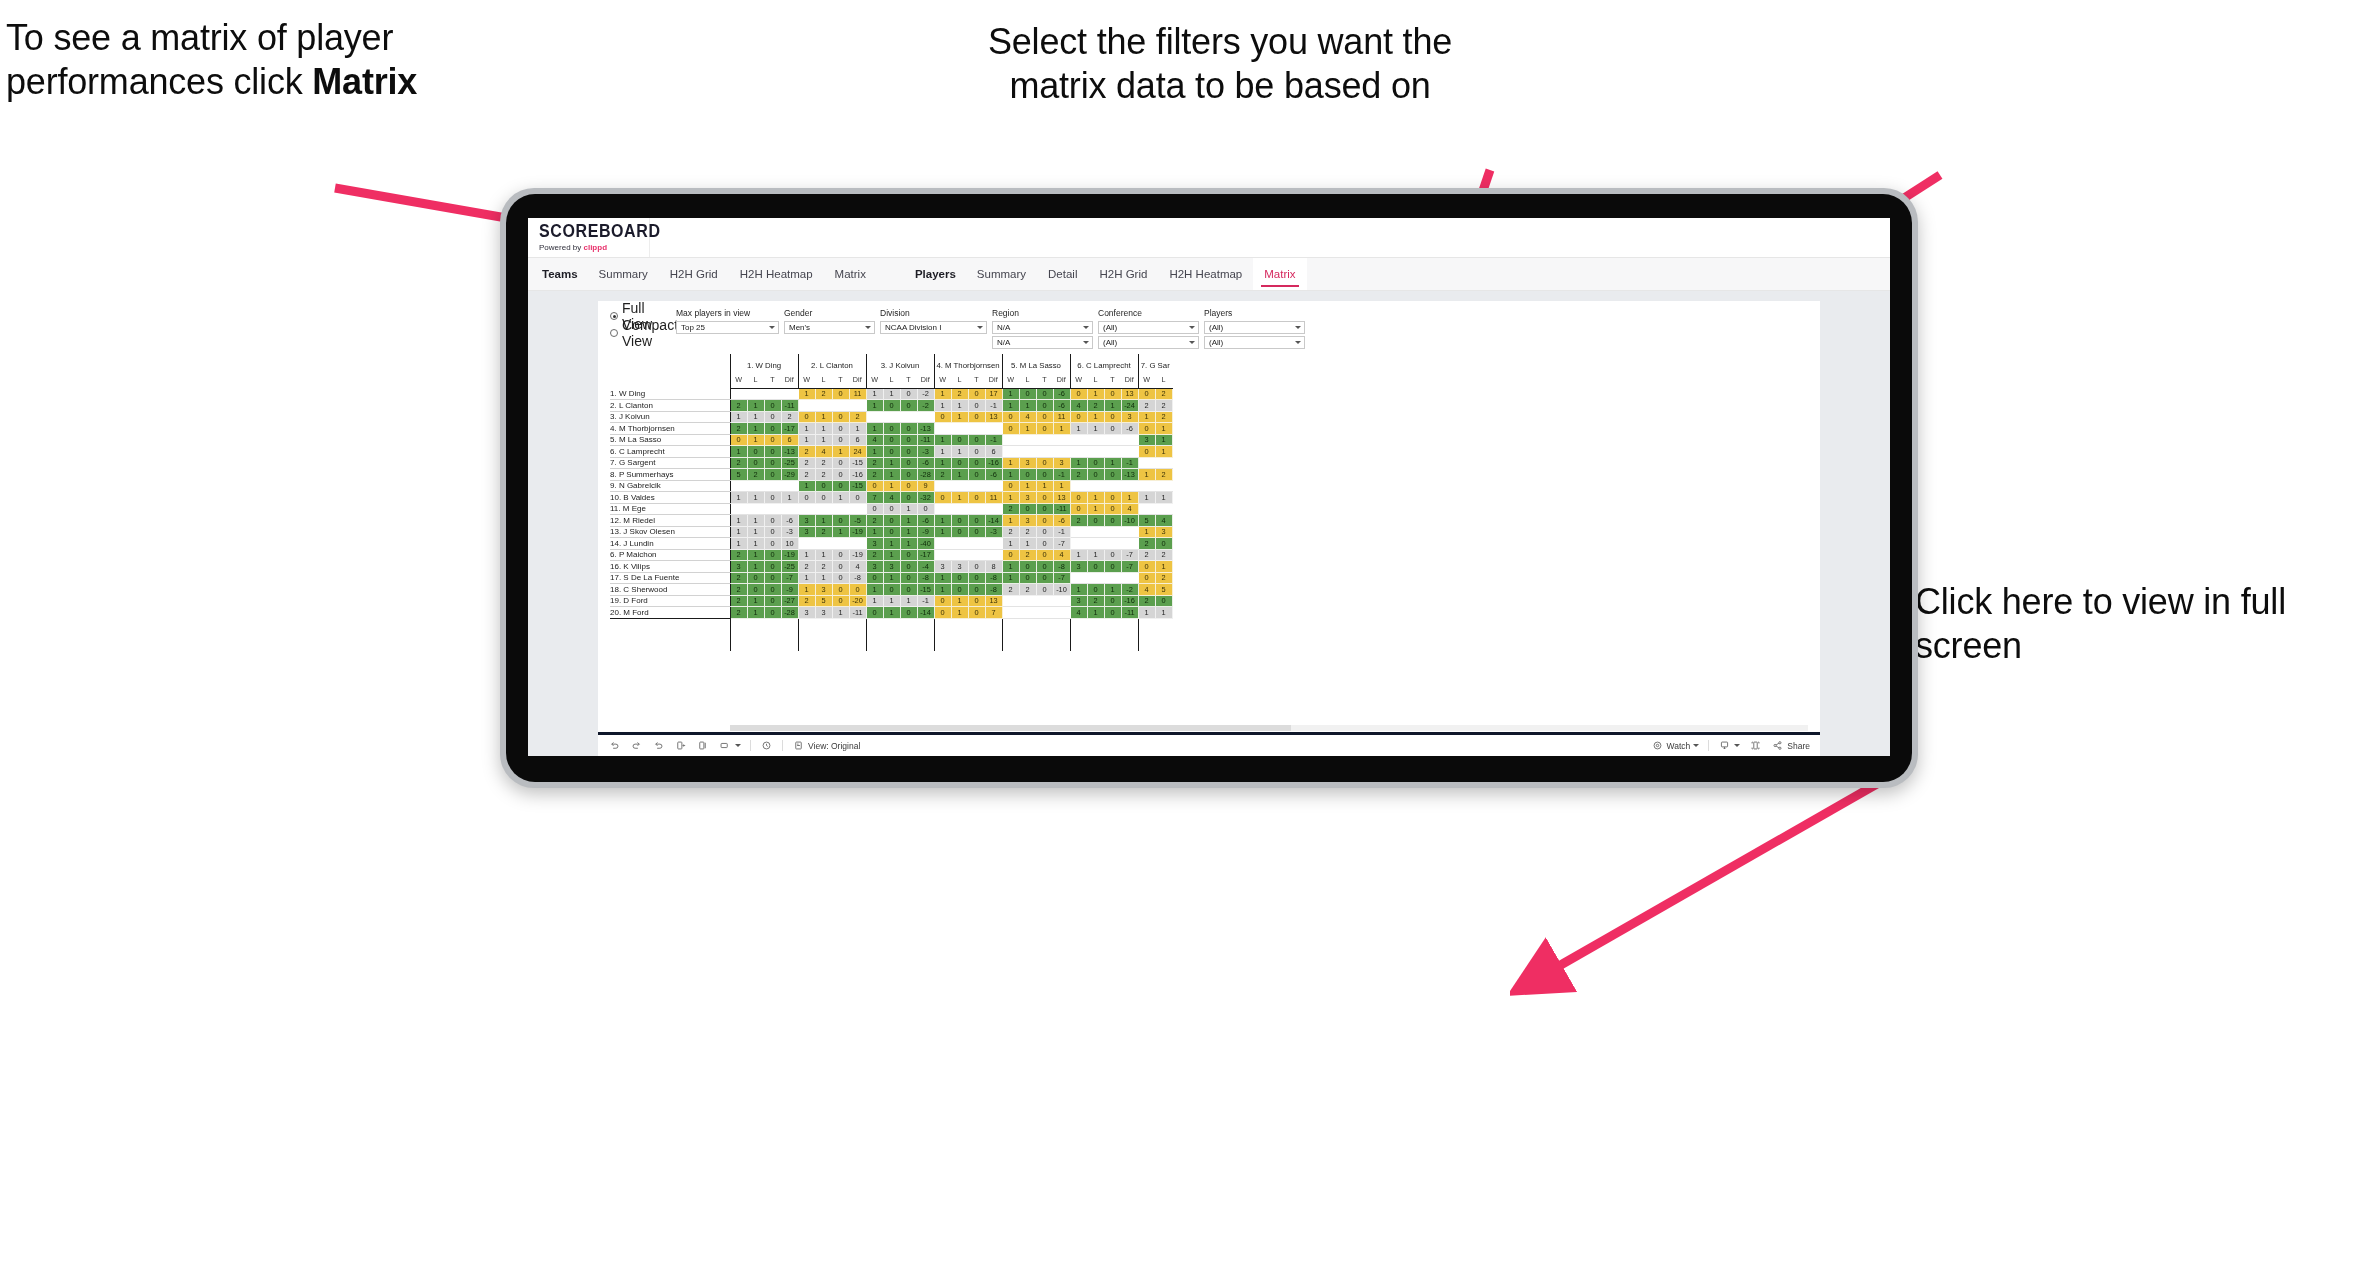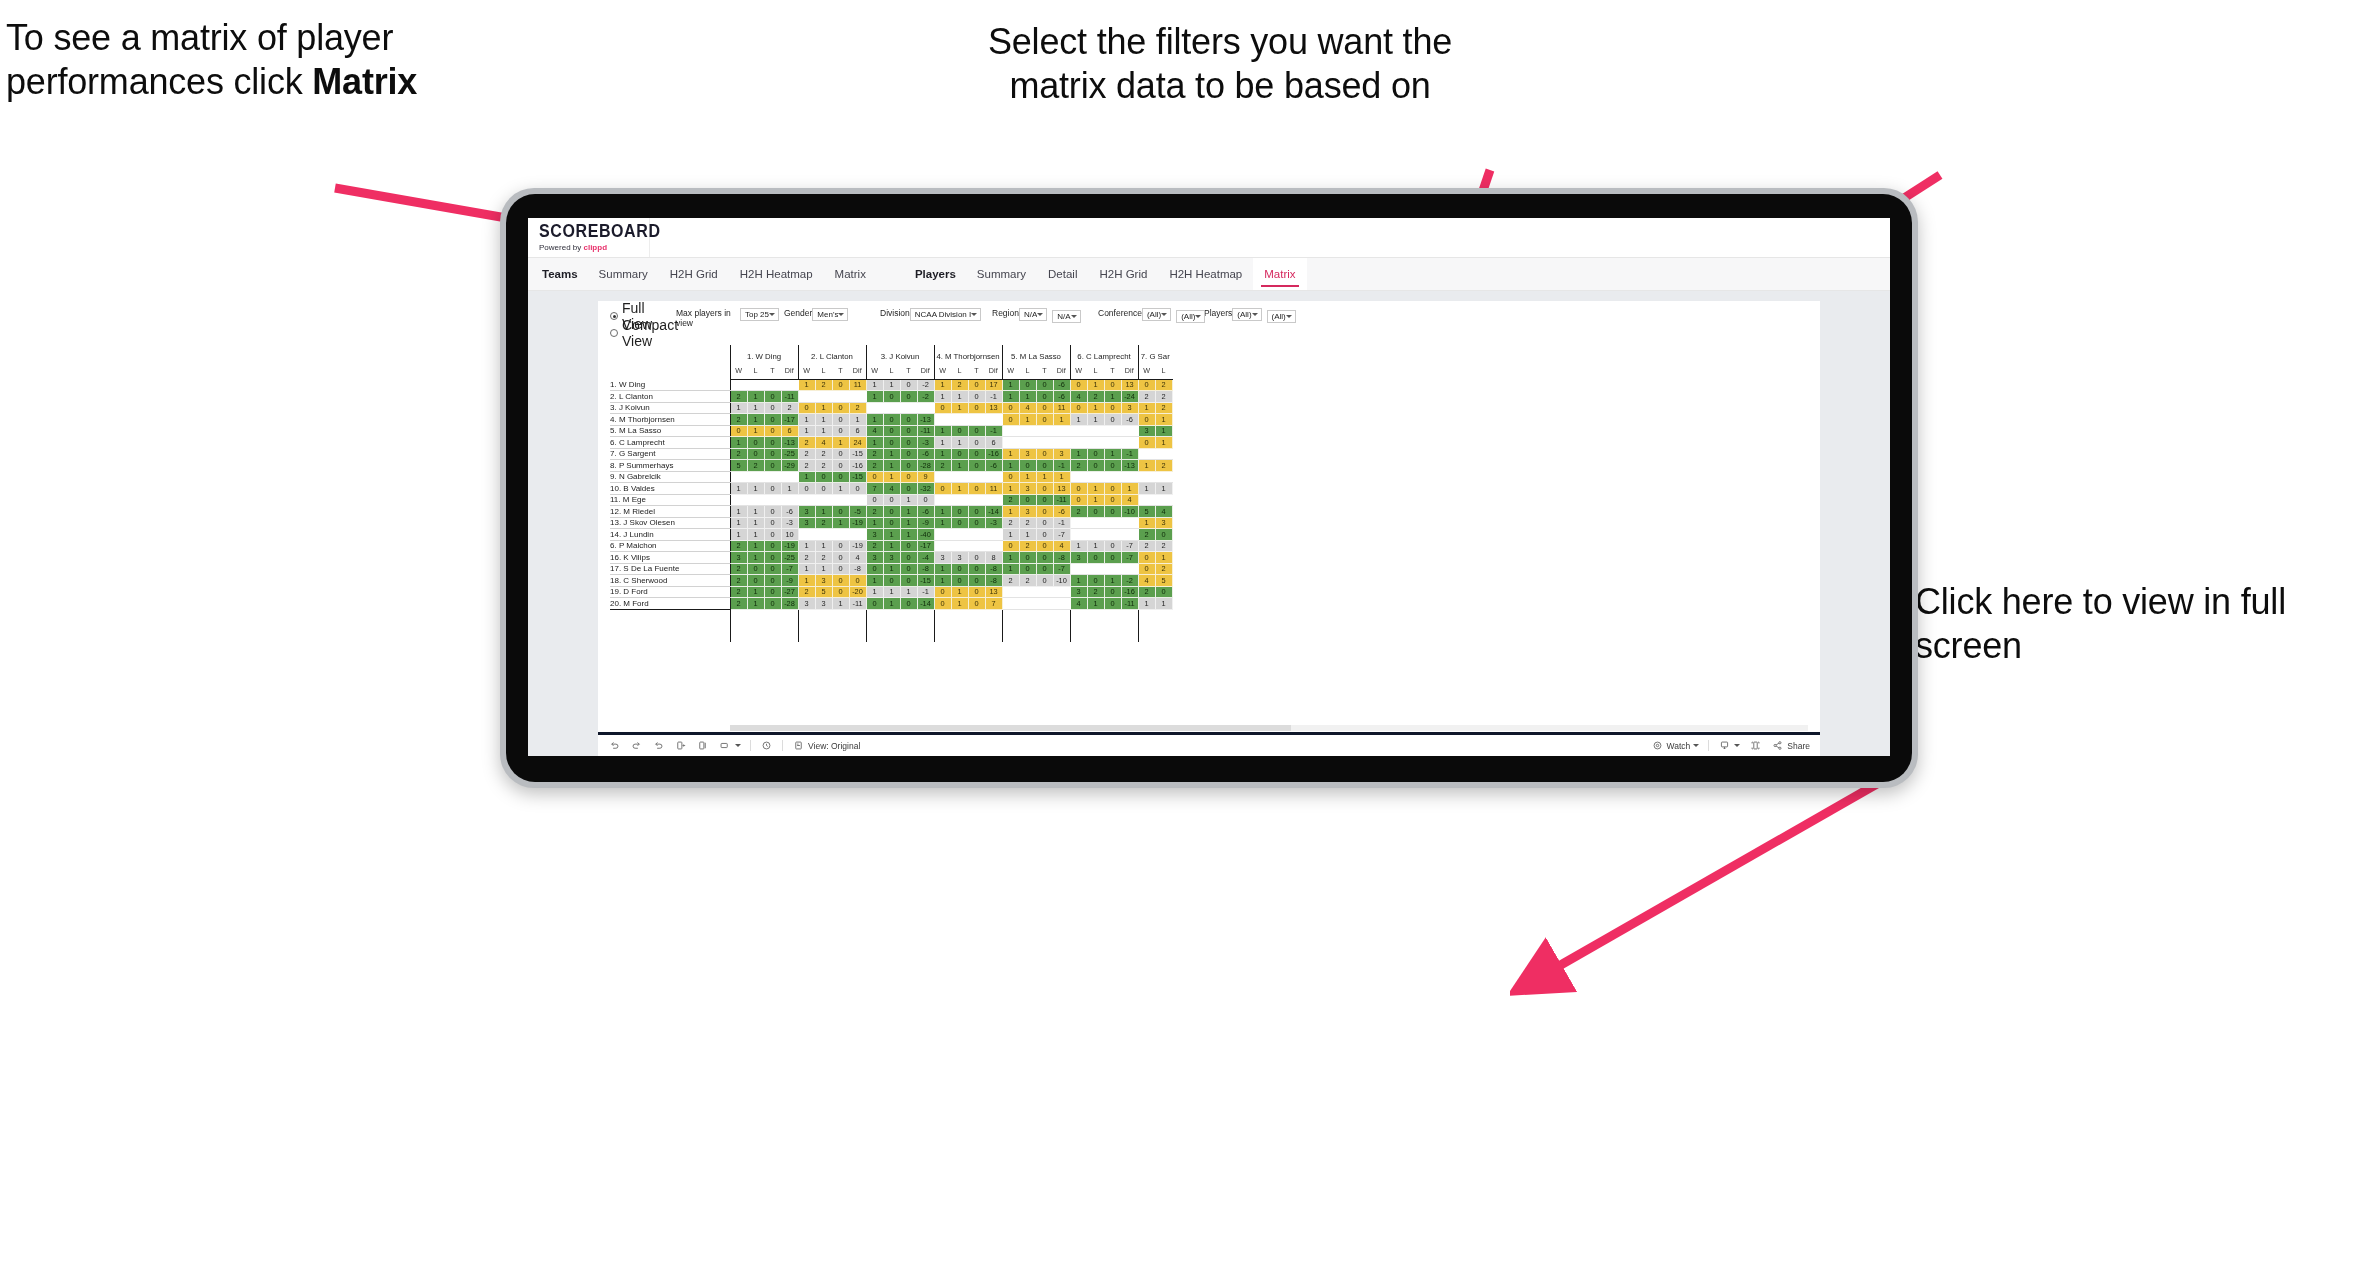--- a/index.html
+++ b/index.html
@@ -149,21 +149,21 @@
     width: 8px; height: 8px; border-radius: 50%;
     border: 1px solid #6b6b6b; background: #fff;
     display: inline-block; position: relative; flex: 0 0 auto;
   }
   .radio.checked::after {
     content: ""; position: absolute; left: 1.5px; top: 1.5px;
     width: 3px; height: 3px; border-radius: 50%; background: #333;
   }
   .radio-label { font-size: 14px; color: #1f1f1f; }
 
-  .filter-col { display: flex; flex-direction: row; }
+  .filter-col { display: flex; flex-direction: column; }
   .filter-col.c-max { width: 108px; }
   .filter-col.c-gender { width: 96px; }
   .filter-col.c-division { width: 112px; }
   .filter-col.c-region { width: 106px; }
   .filter-col.c-conference { width: 106px; }
   .filter-col.c-players { width: 106px; }
   .filter-label { font-size: 8.5px; color: #1f1f1f; margin-bottom: 2px; height: 11px; }
   .select {
     height: 13px;
     border: 1px solid #c9c9c9;

